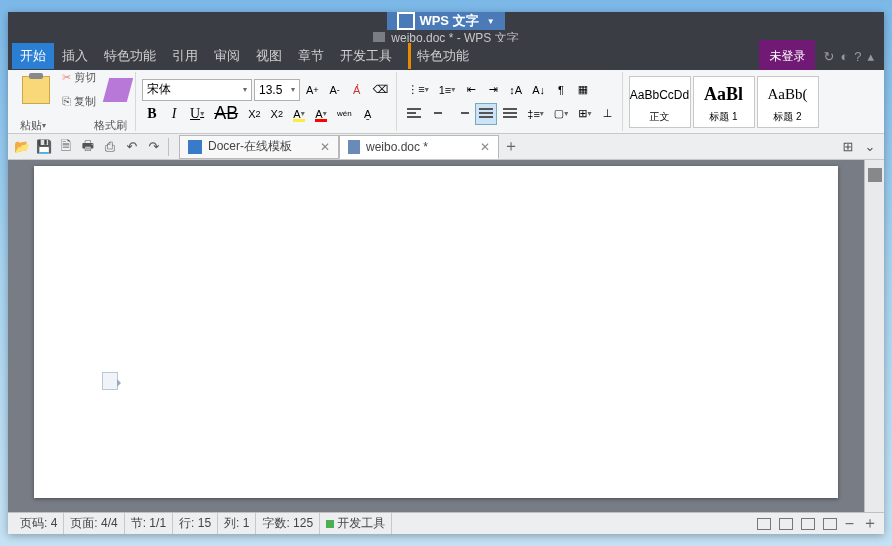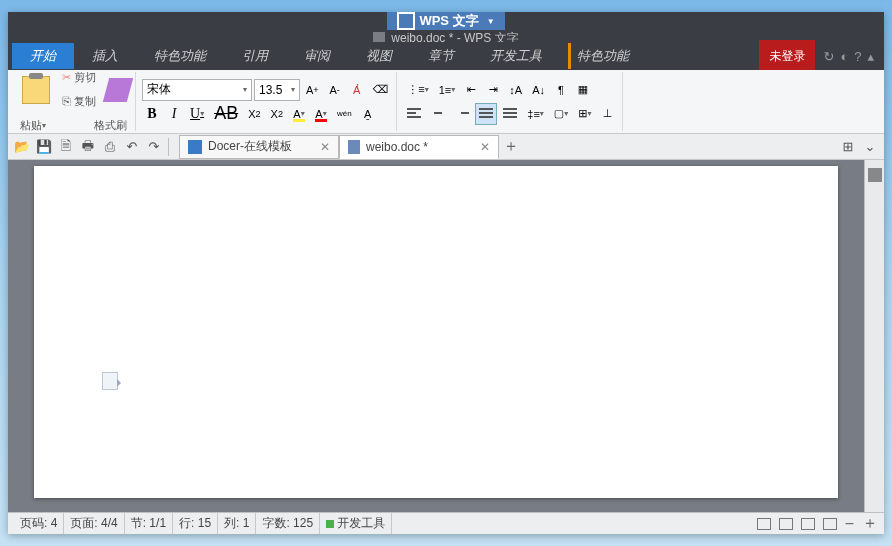--- a/index.html
+++ b/index.html
@@ -7,25 +7,25 @@
 .window { position: absolute; top: 12px; left: 8px; width: 876px; height: 522px; background: #fff; box-shadow: 0 2px 8px rgba(0,0,0,0.3); display: flex; flex-direction: column; }
 .titlebar { height: 30px; background: #3a3d44; display: flex; align-items: center; color: #c8c8c8; font-size: 12px; flex-direction: column; }
 .app-badge { background: #4a7bb8; color: #fff; padding: 0 10px; height: 30px; display: flex; align-items: center; font-size: 13px; font-weight: bold; gap: 4px; }
 .app-badge::before { content: ""; width: 14px; height: 14px; border: 2px solid #fff; display: inline-block; }
 .app-badge .dd { font-size: 8px; margin-left: 4px; }
 .title-center { flex: 1; text-align: center; display: flex; align-items: center; justify-content: center; gap: 6px; }
 .title-center::before { content: ""; width: 12px; height: 14px; background: #7a7d84; display: inline-block; }
 .win-controls { display: flex; gap: 14px; padding: 0 14px; color: #999; }
 .win-controls span { cursor: pointer; font-size: 14px; }
 .menubar { height: 28px; background: #3a3d44; display: flex; align-items: center; padding: 0 4px; color: #d0d0d0; font-size: 13px; }
-.menu-item { padding: 4px 18px; cursor: pointer; font-style: italic; }
+.menu-item { padding: 4px 8px; cursor: pointer; }
 .menu-item.active { background: #2a7fd4; color: #fff; }
 .menu-special { border-left: 3px solid #e88b00; padding-left: 6px; margin-left: 8px; }
 .menu-right { margin-left: auto; display: flex; align-items: center; gap: 8px; }
-.login-btn { background: #b91c1c; color: #fff; padding: 8px 10px; font-size: 12px; }
+.login-btn { background: #701a75; color: #fff; padding: 8px 10px; font-size: 12px; }
 .sys-icons { display: flex; gap: 6px; color: #999; font-size: 13px; padding-right: 6px; }
 .ribbon { height: 64px; background: #f5f6f7; border-bottom: 1px solid #c8c8c8; display: flex; align-items: center; padding: 2px 4px; gap: 2px; }
 .ribbon-group { display: flex; flex-direction: column; gap: 2px; padding: 2px 4px; border-right: 1px solid #d8d8d8; height: 100%; justify-content: center; }
 .ribbon-row { display: flex; align-items: center; gap: 2px; }
 .rbtn { min-width: 20px; height: 22px; border: 1px solid transparent; background: transparent; font-size: 11px; display: flex; align-items: center; justify-content: center; cursor: pointer; padding: 0 3px; }
 .paste-big { display: flex; flex-direction: column; align-items: center; width: 40px; gap: 2px; }
 .paste-ico { width: 28px; height: 28px; background: #f8d878; border: 1px solid #c8a848; position: relative; }
 .paste-ico::after { content: ""; position: absolute; top: -4px; left: 6px; width: 14px; height: 6px; background: #888; border-radius: 2px; }
 .fmt-brush { width: 24px; height: 24px; background: #b878d8; transform: skewX(-15deg); }
 .font-select { width: 110px; height: 22px; border: 1px solid #b0b0b0; font-size: 12px; padding: 0 4px; display: flex; align-items: center; justify-content: space-between; background: #fff; }
@@ -210,20 +210,36 @@
               <i></i>
             </span>
           </div>
         <div class="rbtn">‡≡ <span class="dd-arrow">▾</span></div>
         <div class="rbtn">▢ <span class="dd-arrow">▾</span></div>
         <div class="rbtn">⊞ <span class="dd-arrow">▾</span></div>
         <div class="rbtn">⊥</div>
       </div>
     </div>
 
+    <div class="ribbon-group" style="border-right:none;padding-right:0">
+      <div class="ribbon-row">
+        <div class="style-box">
+          <div class="preview">AaBbCcDd</div>
+          <div>正文</div>
+        </div>
+        <div class="style-box h1">
+          <div class="preview">AaBl</div>
+          <div>标题 1</div>
+        </div>
+        <div class="style-box h2">
+          <div class="preview">AaBb(</div>
+          <div>标题 2</div>
+        </div>
+      </div>
+    </div>
   </div>
 
   <div class="qat">
     <div class="qat-btn" style="color:#e8a030">📂</div>
     <div class="qat-btn" style="color:#3a7bc8">💾</div>
     <div class="qat-btn">🗎</div>
     <div class="qat-btn">🖶</div>
     <div class="qat-btn">⎙</div>
     <div class="qat-btn">↶</div>
     <div class="qat-btn">↷</div>

